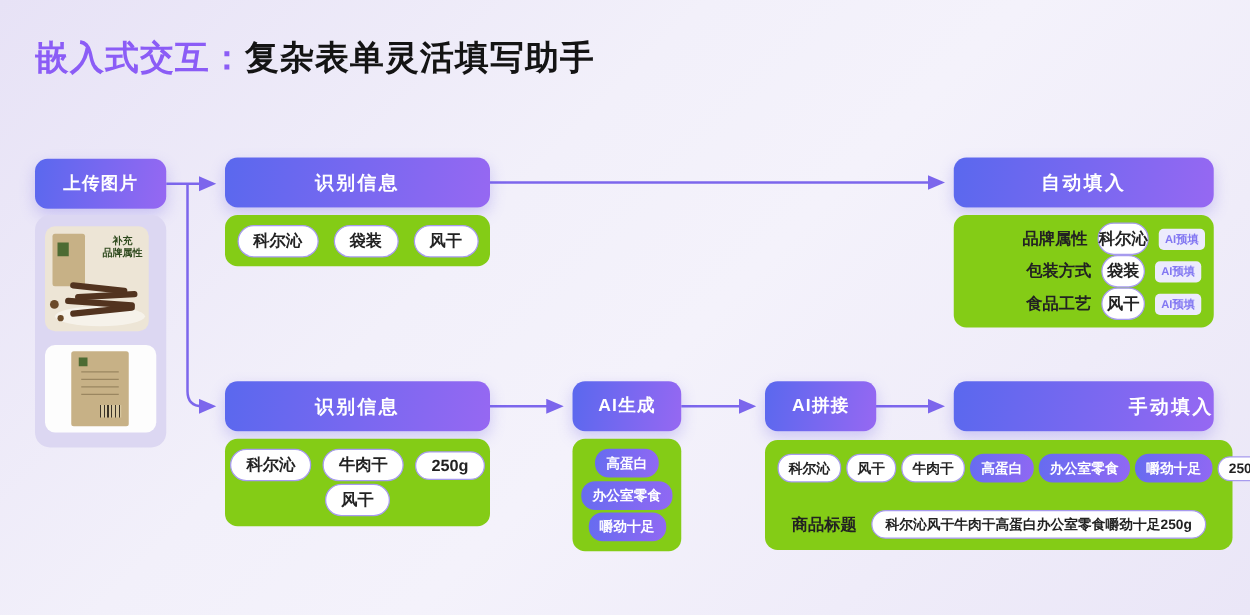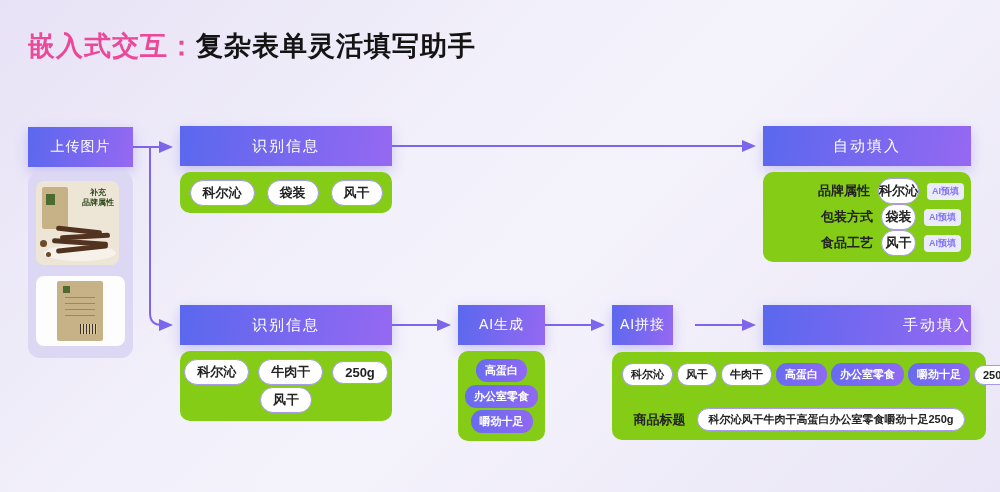--- a/index.html
+++ b/index.html
@@ -7,28 +7,28 @@
   body {
     font-family: "Liberation Sans", "DejaVu Sans", sans-serif;
     background: linear-gradient(135deg,#e7e2f6 0%,#f2f0fa 38%,#f4f2fb 55%,#eae6f7 100%);
     position: relative;
     overflow: hidden;
   }
   .abs { position:absolute; }
 
   
   .page-title { left:28px; top:28px; font-size:27px; font-weight:900; letter-spacing:1px; color:#141414; }
-  .page-title .hl { color:#ec4899; }
+  .page-title .hl { color:#8b5cf6; }
 
   
   .node {
     position:absolute; display:flex; align-items:center; justify-content:center;
     background: linear-gradient(100deg,#5a68ee 0%,#9668f2 100%);
-    color:#fff; font-weight:400; font-size:15px; letter-spacing:2px;
-    border-radius:0; box-shadow:0 5px 12px rgba(108,92,231,.28);
+    color:#fff; font-weight:700; font-size:15px; letter-spacing:2px;
+    border-radius:10px; box-shadow:0 5px 12px rgba(108,92,231,.28);
     cursor:pointer;
   }
   .node.small { font-size:14px; letter-spacing:1px; }
 
   
   .panel {
     position:absolute; background:#84cc16; border-radius:10px;
   }
   .left-card { background:#dcd7f2; border-radius:12px; }
 
@@ -188,21 +188,21 @@
   <span>AI生成</span>
 </div>
 <div class="panel" style="left:458px; top:351px; width:87px; height:90px;">
   <div class="tags-col">
     <span class="pill ai sm">高蛋白</span>
     <span class="pill ai sm">办公室零食</span>
     <span class="pill ai sm">嚼劲十足</span>
   </div>
 </div>
 
-<div class="node small" style="left:612px; top:305px; width:61px; height:40px;">
+<div class="node small" style="left:612px; top:305px; width:89px; height:40px;">
   <span>AI拼接</span>
 </div>
 
 <div class="node" style="left:763px; top:305px; width:208px; height:40px;justify-content:flex-end;">
   <span>手动填入</span>
 </div>
 
 <div class="panel" style="left:612px; top:352px; width:374px; height:88px;">
   <div class="row" style="gap:4px; margin:11px 8px 0 10px; justify-content:flex-start;">
     <span class="pill sm">科尔沁</span>

